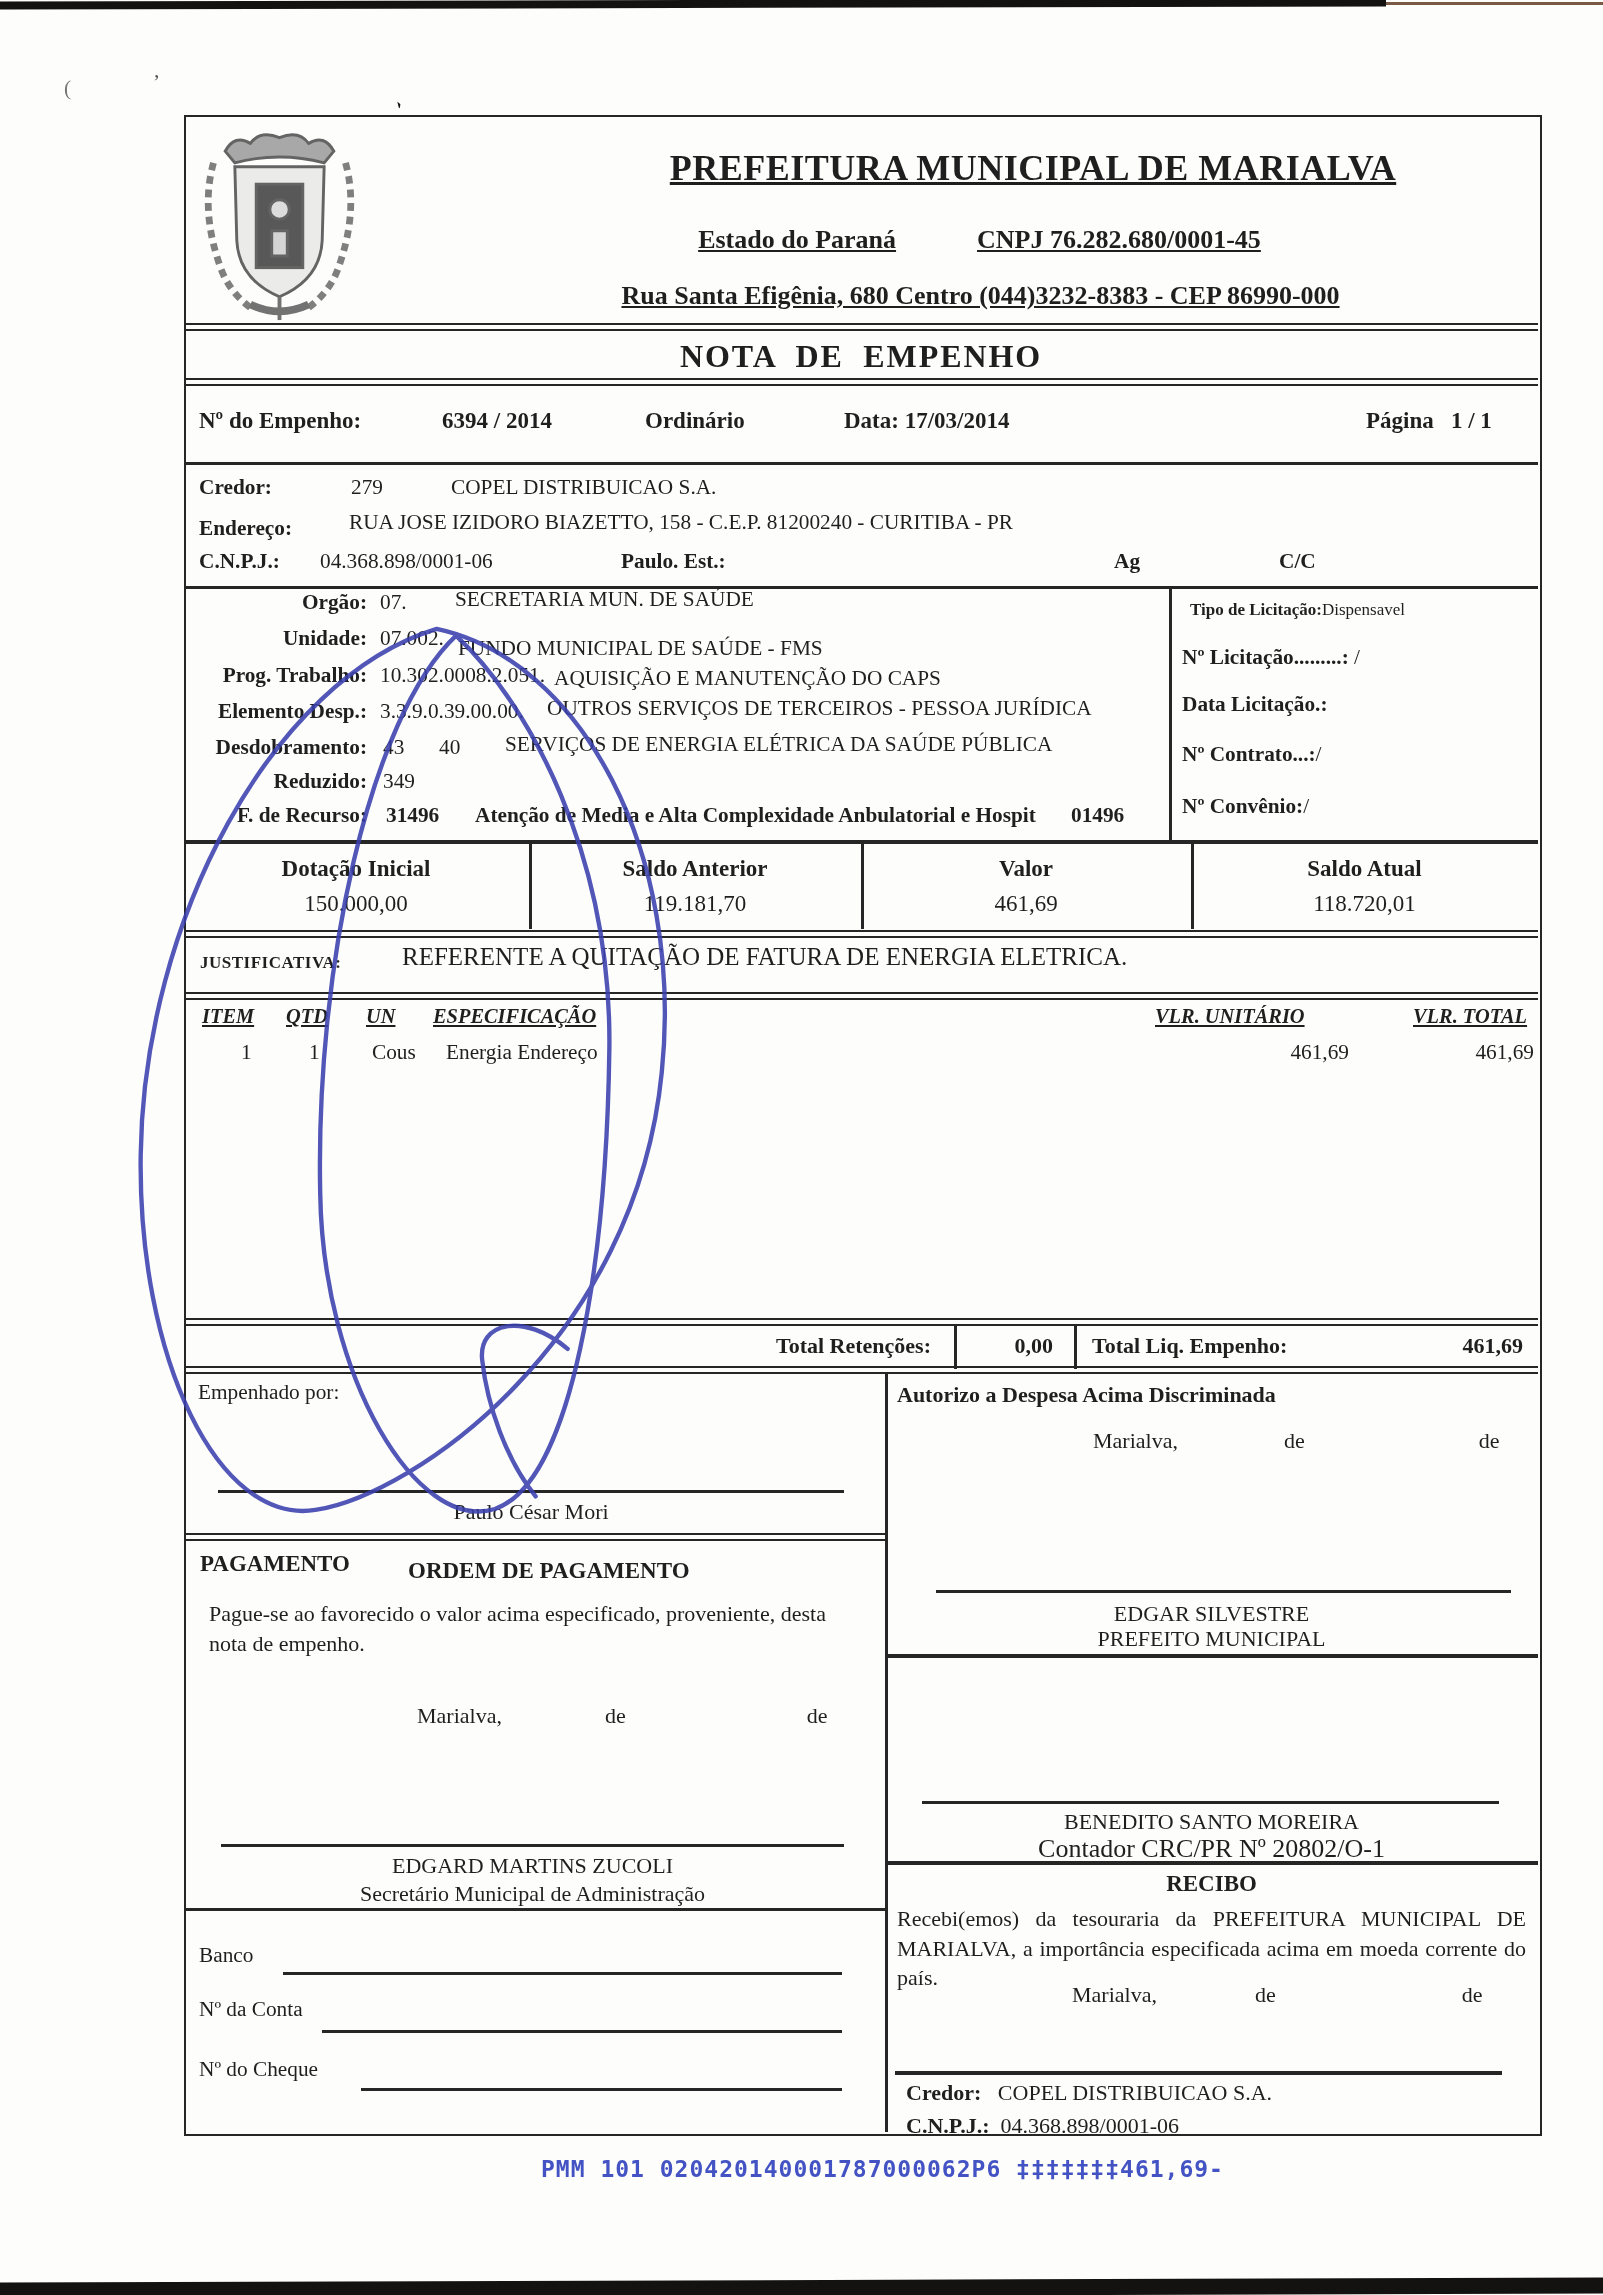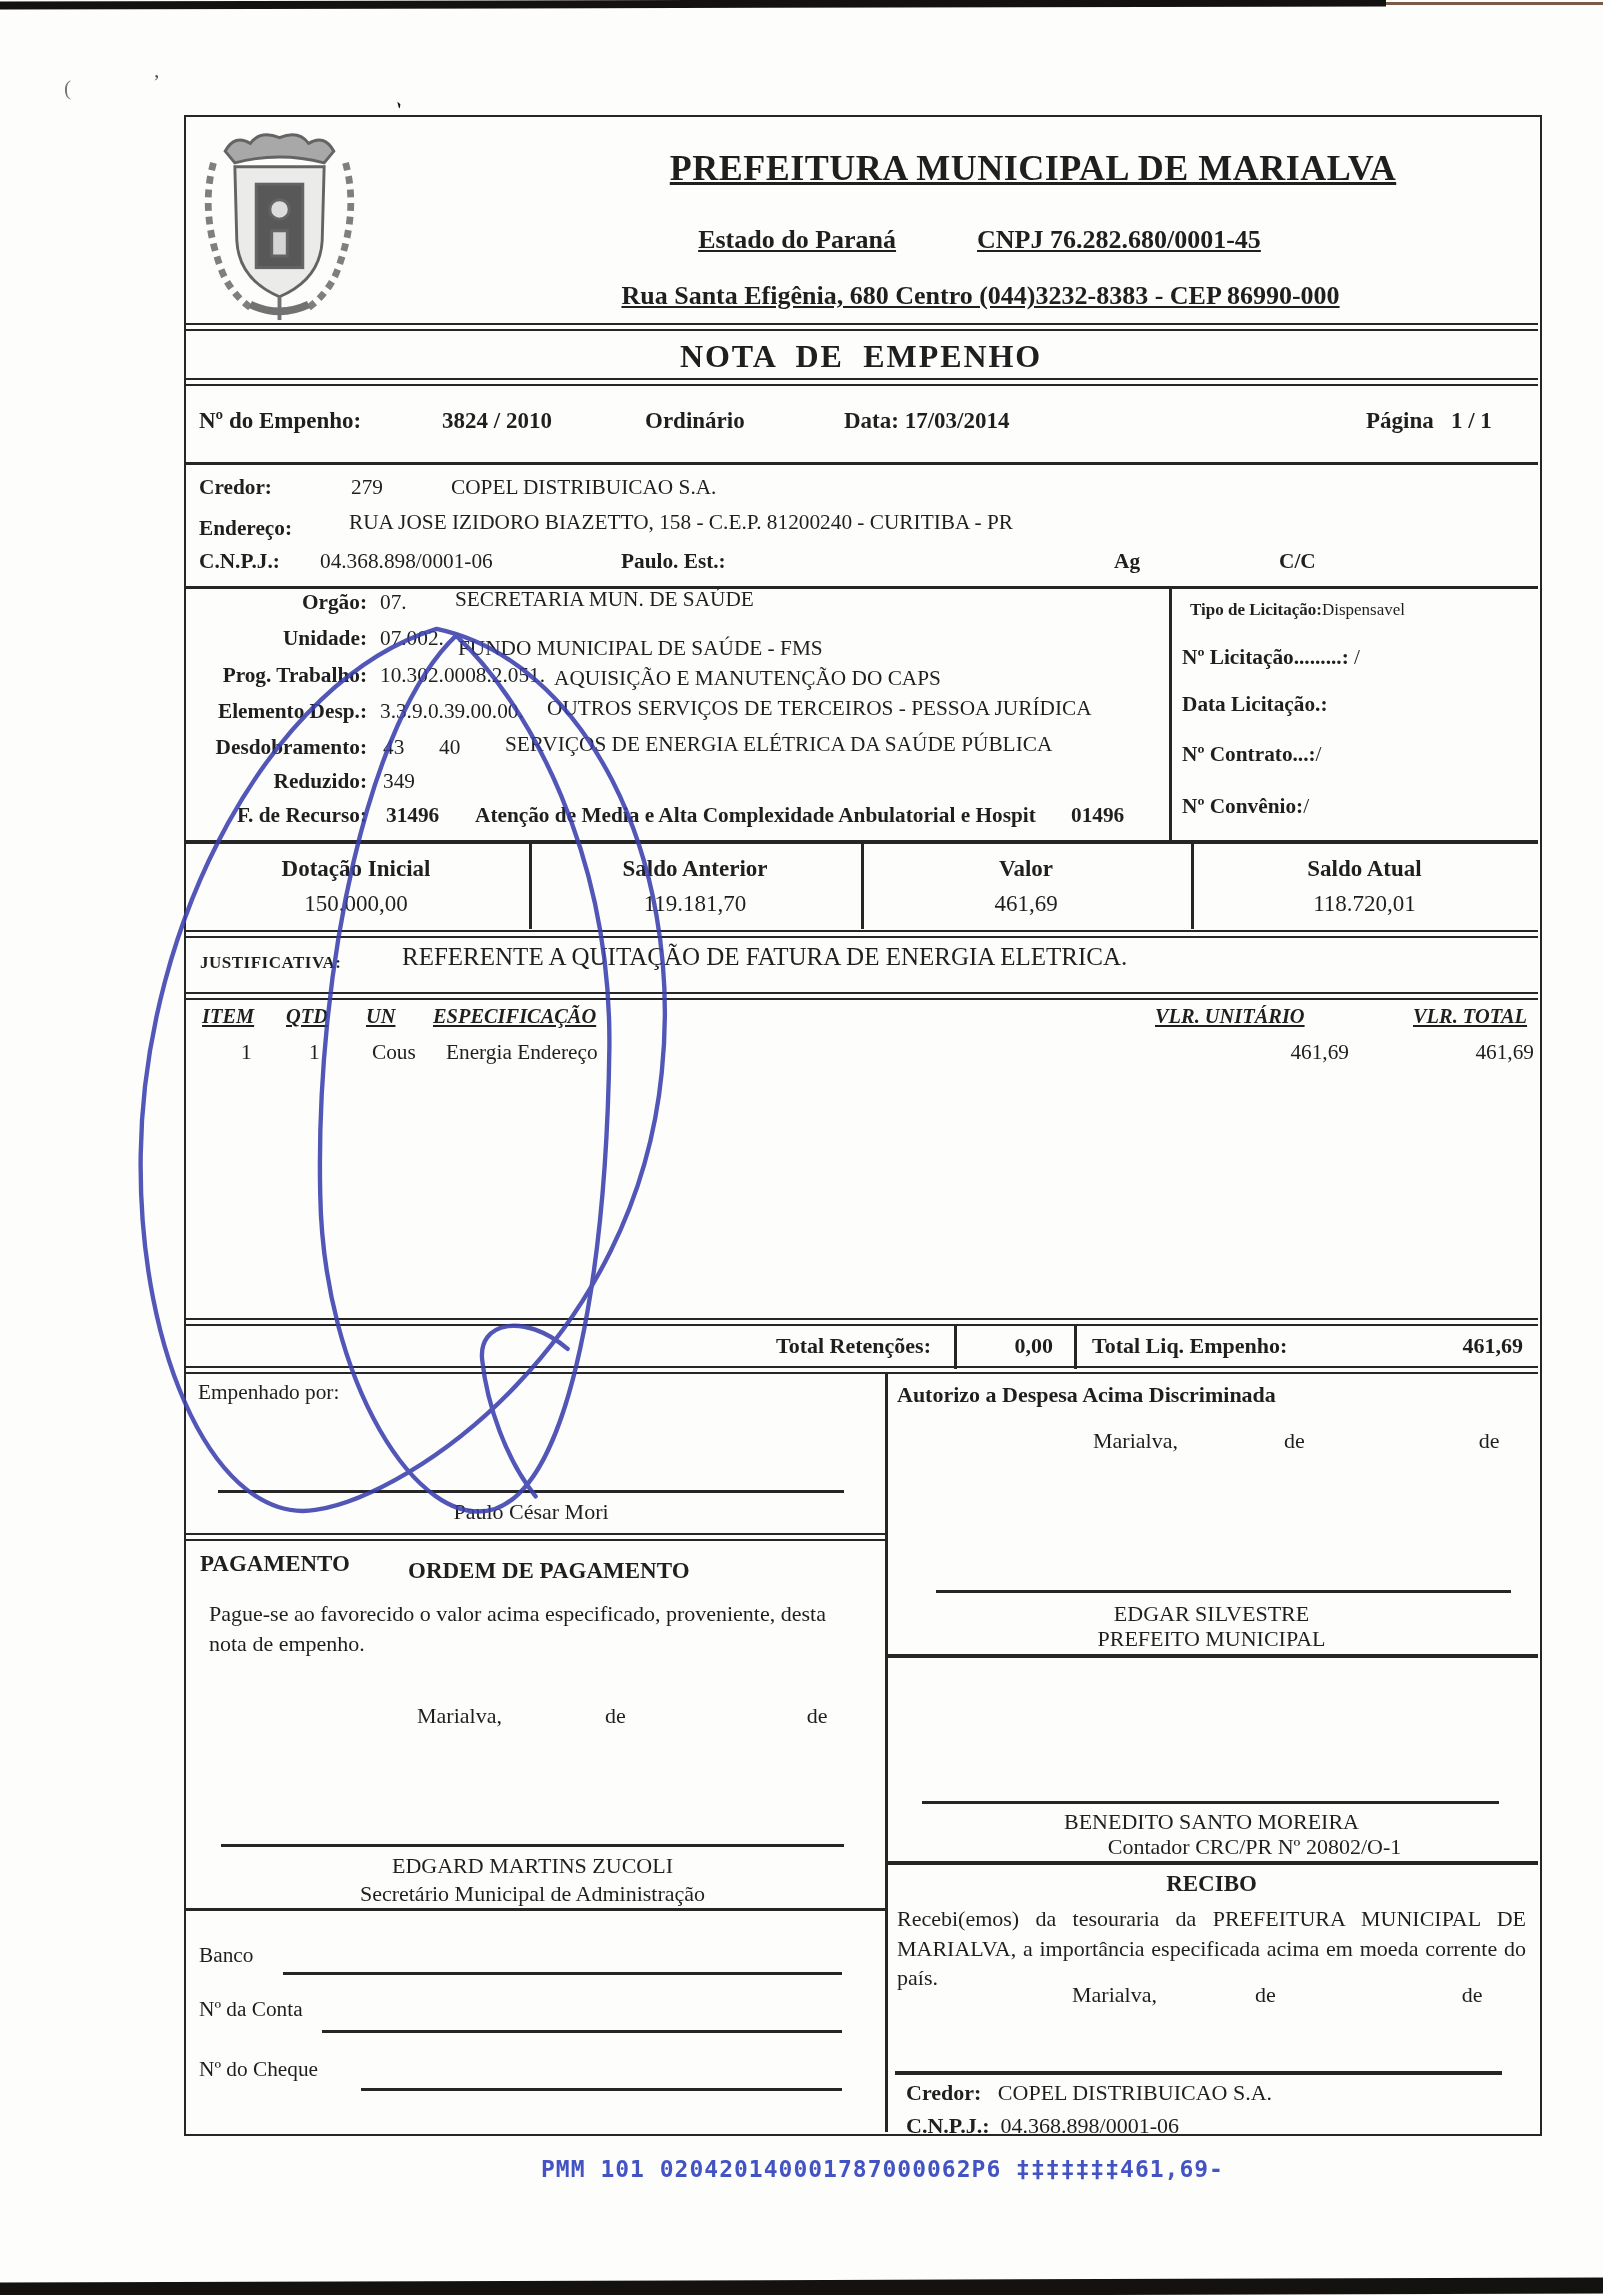--- a/index.html
+++ b/index.html
@@ -55,21 +55,21 @@
       <span class="b u">CNPJ 76.282.680/0001-45</span>
     </div>
     <div class="abs b u" style="left:505px;top:281px;width:951px;text-align:center;font-size:26px;">Rua Santa Efigênia, 680    Centro   (044)3232-8383  -  CEP 86990-000</div>
   </div>
 
   <div class="dbl" style="left:184px;top:323px;width:1354px;"></div>
   <div class="abs b" style="left:184px;top:338px;width:1354px;text-align:center;font-size:32px;letter-spacing:1.9px;word-spacing:9.7px;">NOTA  DE  EMPENHO</div>
   <div class="dbl" style="left:184px;top:378px;width:1354px;"></div>
 
   <div class="abs b" style="left:199px;top:408px;font-size:23px;">Nº do Empenho:</div>
-  <div class="abs b" style="left:442px;top:408px;font-size:23px;">3824 / 2010</div>
+  <div class="abs b" style="left:442px;top:408px;font-size:23px;">6394 / 2014</div>
   <div class="abs b" style="left:645px;top:408px;font-size:23px;">Ordinário</div>
   <div class="abs b" style="left:844px;top:408px;font-size:23px;">Data: 17/03/2014</div>
   <div class="abs b" style="left:1366px;top:408px;font-size:23px;">
     <span>Página</span>&nbsp;&nbsp;
     <span>1 / 1</span>
   </div>
   <div class="ln" style="left:184px;top:462px;width:1354px;height:2.9px;"></div>
 
   <div class="abs b" style="left:199px;top:475px;font-size:21.3px;">Credor:</div>
   <div class="abs" style="left:351px;top:475px;font-size:21.3px;">279</div>
@@ -209,21 +209,21 @@
     <span style="display:inline-block;width:163px;"></span>
     <span>de</span>
   </div>
   <div class="ln" style="left:936px;top:1590px;width:575px;height:2.9px;"></div>
   <div class="abs ctr" style="left:885px;top:1601px;width:653px;font-size:22px;">EDGAR SILVESTRE</div>
   <div class="abs ctr" style="left:885px;top:1626px;width:653px;font-size:22px;">PREFEITO MUNICIPAL</div>
   <div class="ln" style="left:885px;top:1654px;width:653px;height:3.9px;"></div>
 
   <div class="ln" style="left:922px;top:1801px;width:577px;height:2.9px;"></div>
   <div class="abs ctr" style="left:885px;top:1809px;width:653px;font-size:22px;">BENEDITO SANTO MOREIRA</div>
-  <div class="abs ctr" style="left:928px;top:1834px;width:653px;font-size:22px;">Contador CRC/PR Nº 20802/O-1</div>
+  <div class="abs ctr" style="left:885px;top:1834px;width:653px;font-size:26px;">Contador CRC/PR Nº 20802/O-1</div>
   <div class="ln" style="left:885px;top:1861px;width:653px;height:3.9px;"></div>
 
   <div class="abs b ctr" style="left:885px;top:1871px;width:653px;font-size:23px;">RECIBO</div>
   <div class="abs para" style="left:897px;top:1904px;width:629px;font-size:22px;text-align:justify;">Recebi(emos) da tesouraria da PREFEITURA MUNICIPAL DE MARIALVA, a importância especificada acima em moeda corrente do país.</div>
   <div class="abs" style="left:1072px;top:1982px;font-size:22px;">
     <span>Marialva,</span>
     <span style="display:inline-block;width:87px;"></span>
     <span>de</span>
     <span style="display:inline-block;width:175px;"></span>
     <span>de</span>

